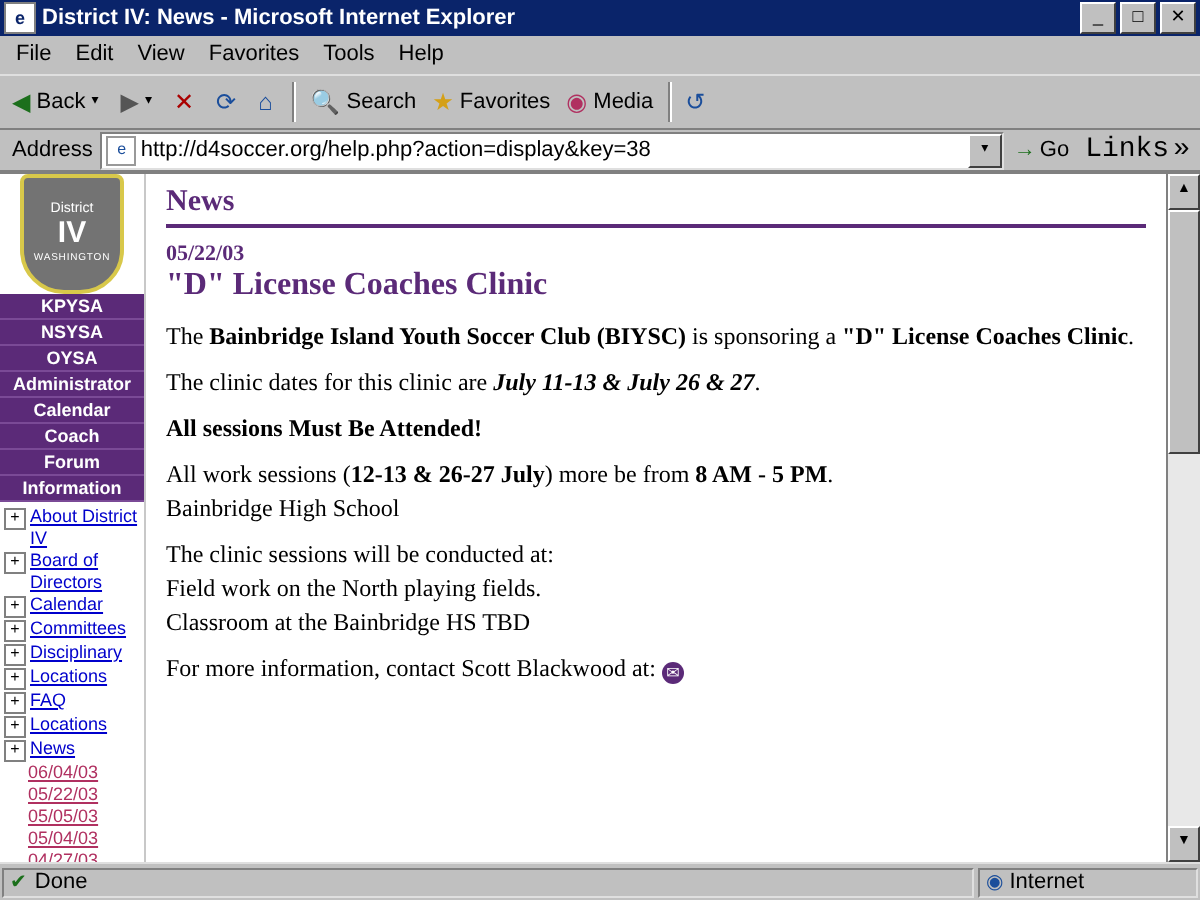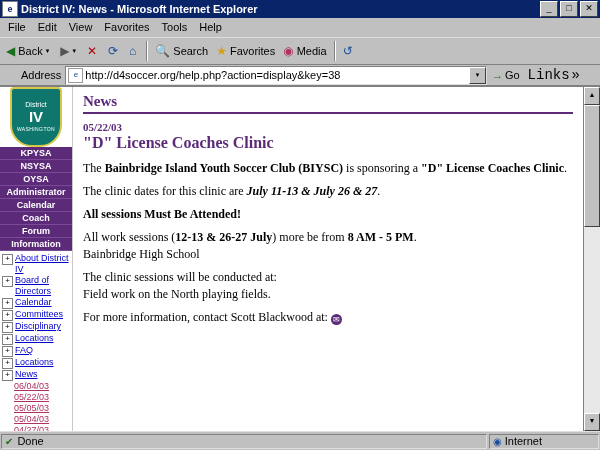--- a/index.html
+++ b/index.html
@@ -83,21 +83,21 @@
   .g-search { color: #1b4e9b; }
   .g-fav  { color: #d4a017; }
   .g-media{ color: #b03060; }
   .g-hist { color: #1b4e9b; }
   
   .addrbar {
     height: 20px;
     display: flex; align-items: center;
     background: #c0c0c0;
     border-bottom: 1px solid #808080;
-    padding: 0 17px;
+    padding: 0 2px;
   }
   .addrbar .lbl { font-size: 11px; padding: 0 4px; color: #000; }
   .addrfield {
     flex: 1;
     height: 17px;
     background: #fff;
     border: 1px solid #808080;
     border-right-color: #dfdfdf; border-bottom-color: #dfdfdf;
     display: flex; align-items: center;
     overflow: hidden;
@@ -138,21 +138,21 @@
     font-size: 9px;
     overflow: hidden;
   }
   .crest {
     width: 72px; height: 62px;
     position: relative;
     display: flex; align-items: center; justify-content: center;
   }
   .crest .shield {
     width: 48px; height: 56px;
-    background: #0f766e;
+    background: #737373;
     border: 2px solid #d8c84a;
     border-radius: 4px 4px 22px 22px;
     color: #fff;
     display: flex; flex-direction: column;
     align-items: center; justify-content: center;
     font-size: 7px; line-height: 9px; text-align: center;
   }
   .crest .shield .d1 { font-size: 7px; }
   .crest .shield .d2 { font-size: 15px; font-weight: bold; line-height: 16px; }
   .crest .shield .d3 { font-size: 5px; letter-spacing: .4px; }
@@ -439,20 +439,21 @@
         <div class="para b">All sessions Must Be Attended!</div>
 
 
         <div class="para">
           <span>All work sessions (</span><span class="b">12-13 &amp; 26-27 July</span><span>) more be from </span><span class="b">8 AM - 5 PM</span><span>.</span>
         </div>
 
         <div class="para tight">Bainbridge High School</div>
         <div class="para">The clinic sessions will be conducted at:</div>
         <div class="para tight">Field work on the North playing fields.</div>
+        <div class="para tight">Classroom at the Bainbridge HS TBD</div>
 
         <div class="para">
           <span>For more information, contact Scott Blackwood at:</span>
           <span class="mailico">✉</span>
         </div>
       </div>
     </div>
 
     <div class="vscroll">
       <div class="sbtn">▲</div>

